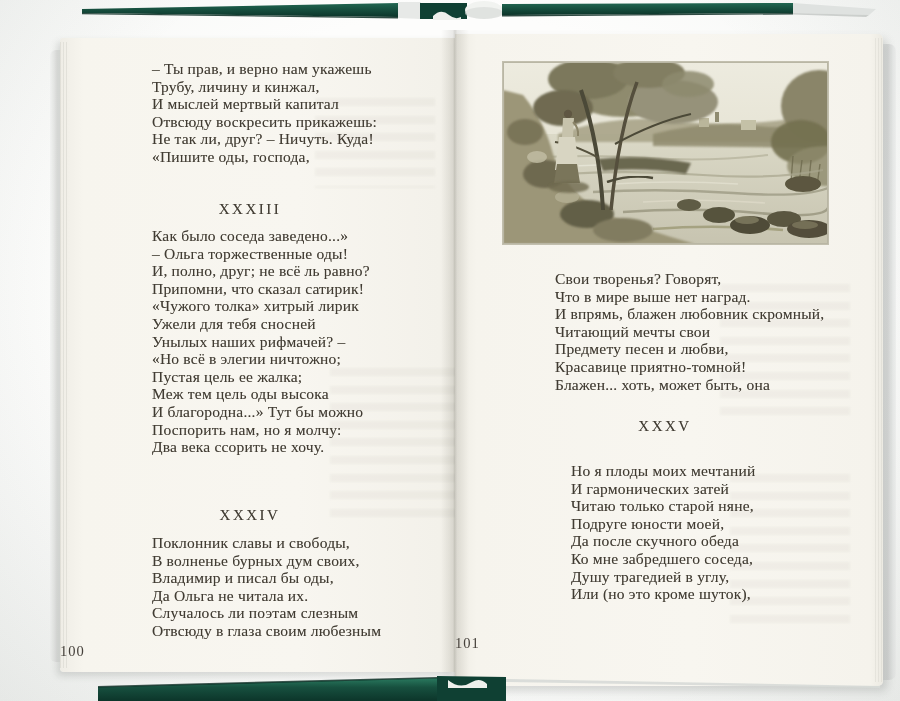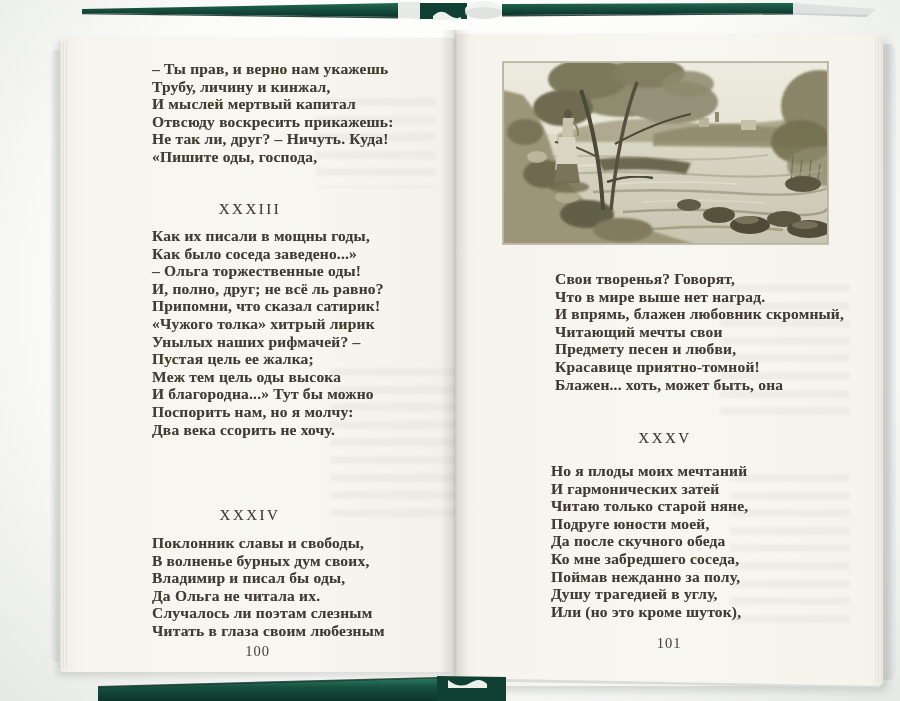--- a/index.html
+++ b/index.html
@@ -27,24 +27,24 @@
   .edge-right{position:absolute;left:881px;top:44px;width:15px;height:636px;z-index:0;
       background:linear-gradient(90deg,#eceded,#dee0df 45%,#f2f3f2);border-radius:0 7px 7px 0;}
   .edge-left{position:absolute;left:50px;top:50px;width:12px;height:612px;z-index:0;
       background:linear-gradient(90deg,#f4f5f4,#e7e8e6 55%,#f0f1ef);border-radius:6px 0 0 6px;}
   .gutter{position:absolute;left:441px;top:30px;width:28px;height:656px;z-index:2;pointer-events:none;
       background:linear-gradient(90deg,rgba(0,0,0,0) 0%,rgba(95,92,80,.12) 42%,rgba(75,72,62,.22) 50%,rgba(95,92,80,.12) 58%,rgba(0,0,0,0) 100%);}
   .cover-svg{position:absolute;left:0;z-index:3;}
   
   .poem{position:absolute;}
   .line{white-space:nowrap;font-size:15.5px;line-height:17.6px;color:#413c33;
-        letter-spacing:.2px;text-shadow:0 0 .6px rgba(65,60,51,.38);font-weight:bold;}
+        letter-spacing:.2px;text-shadow:0 0 .6px rgba(65,60,51,.38);}
   .heading{position:absolute;width:260px;text-align:center;font-size:15px;
         letter-spacing:2.5px;color:#413c33;text-shadow:0 0 .6px rgba(65,60,51,.38);}
-  .page-num{position:absolute;width:100%;text-align:center;font-size:14.5px;
+  .page-num{position:absolute;width:100%;font-size:14.5px;
         color:#45403a;letter-spacing:1px;}
   
   .bleed{position:absolute;pointer-events:none;opacity:.5;filter:blur(1.3px);
       background:repeating-linear-gradient(180deg,rgba(150,144,130,.14) 0 8px,rgba(0,0,0,0) 8px 17.6px);}
   
   .illustration{position:absolute;left:48px;top:28px;width:325px;height:182px;
       box-shadow:0 0 0 1px #c2bfae, 0 0 6px rgba(120,115,95,.25) inset;}
 </style>
 </head>
 <body>
@@ -63,43 +63,44 @@
         <div class="line">Трубу, личину и кинжал,</div>
         <div class="line">И мыслей мертвый капитал</div>
         <div class="line">Отвсюду воскресить прикажешь:</div>
         <div class="line">Не так ли, друг? – Ничуть. Куда!</div>
         <div class="line">«Пишите оды, господа,</div>
       </div>
 
     <div class="heading" style="left:60px;top:163px">XXXIII</div>
 
     <div class="poem" style="left:92px;top:189px">
-        <div class="line">Как их писали в мощны годы,</div>
         <div class="line">Как было соседа заведено...»</div>
         <div class="line">– Ольга торжественные оды!</div>
         <div class="line">И, полно, друг; не всё ль равно?</div>
         <div class="line">Припомни, что сказал сатирик!</div>
         <div class="line">«Чужого толка» хитрый лирик</div>
+        <div class="line">Ужели для тебя сносней</div>
         <div class="line">Унылых наших рифмачей? –</div>
+        <div class="line">«Но всё в элегии ничтожно;</div>
         <div class="line">Пустая цель ее жалка;</div>
         <div class="line">Меж тем цель оды высока</div>
         <div class="line">И благородна...» Тут бы можно</div>
         <div class="line">Поспорить нам, но я молчу:</div>
         <div class="line">Два века ссорить не хочу.</div>
       </div>
 
     <div class="heading" style="left:60px;top:469px">XXXIV</div>
 
     <div class="poem" style="left:92px;top:496px">
         <div class="line">Поклонник славы и свободы,</div>
         <div class="line">В волненье бурных дум своих,</div>
         <div class="line">Владимир и писал бы оды,</div>
         <div class="line">Да Ольга не читала их.</div>
         <div class="line">Случалось ли поэтам слезным</div>
-        <div class="line">Читать в глаза своим любезным</div>
+        <div class="line">Отвсюду в глаза своим любезным</div>
       </div>
 
     <div class="page-num" style="top:605px">100</div>
   </div>
 
   <div class="page page-right">
 
     <svg class="illustration" viewBox="0 0 325 182" aria-label="river-landscape-with-figure">
       <defs>
         <linearGradient id="sky" x1="0" y1="0" x2="0" y2="1">
@@ -187,30 +188,29 @@
     <div class="poem" style="left:100px;top:236px">
         <div class="line">Свои творенья? Говорят,</div>
         <div class="line">Что в мире выше нет наград.</div>
         <div class="line">И впрямь, блажен любовник скромный,</div>
         <div class="line">Читающий мечты свои</div>
         <div class="line">Предмету песен и любви,</div>
         <div class="line">Красавице приятно-томной!</div>
         <div class="line">Блажен... хоть, может быть, она</div>
       </div>
 
-    <div class="heading" style="left:80px;top:396px">XXXV</div>
-
-    <div class="poem" style="left:96px;top:428px">
+    <div class="heading" style="left:80px;top:384px">XXXV</div>
+
+    <div class="poem" style="left:116px;top:428px">
         <div class="line">Но я плоды моих мечтаний</div>
         <div class="line">И гармонических затей</div>
         <div class="line">Читаю только старой няне,</div>
         <div class="line">Подруге юности моей,</div>
         <div class="line">Да после скучного обеда</div>
         <div class="line">Ко мне забредшего соседа,</div>
-        <div class="line">Поймав нежданно за полу,</div>
         <div class="line">Душу трагедией в углу,</div>
         <div class="line">Или (но это кроме шуток),</div>
       </div>
 
     <div class="page-num" style="top:601px">101</div>
   </div>
 
   <div class="gutter"></div>
 
   <svg class="cover-svg" style="top:0" width="900" height="62">

